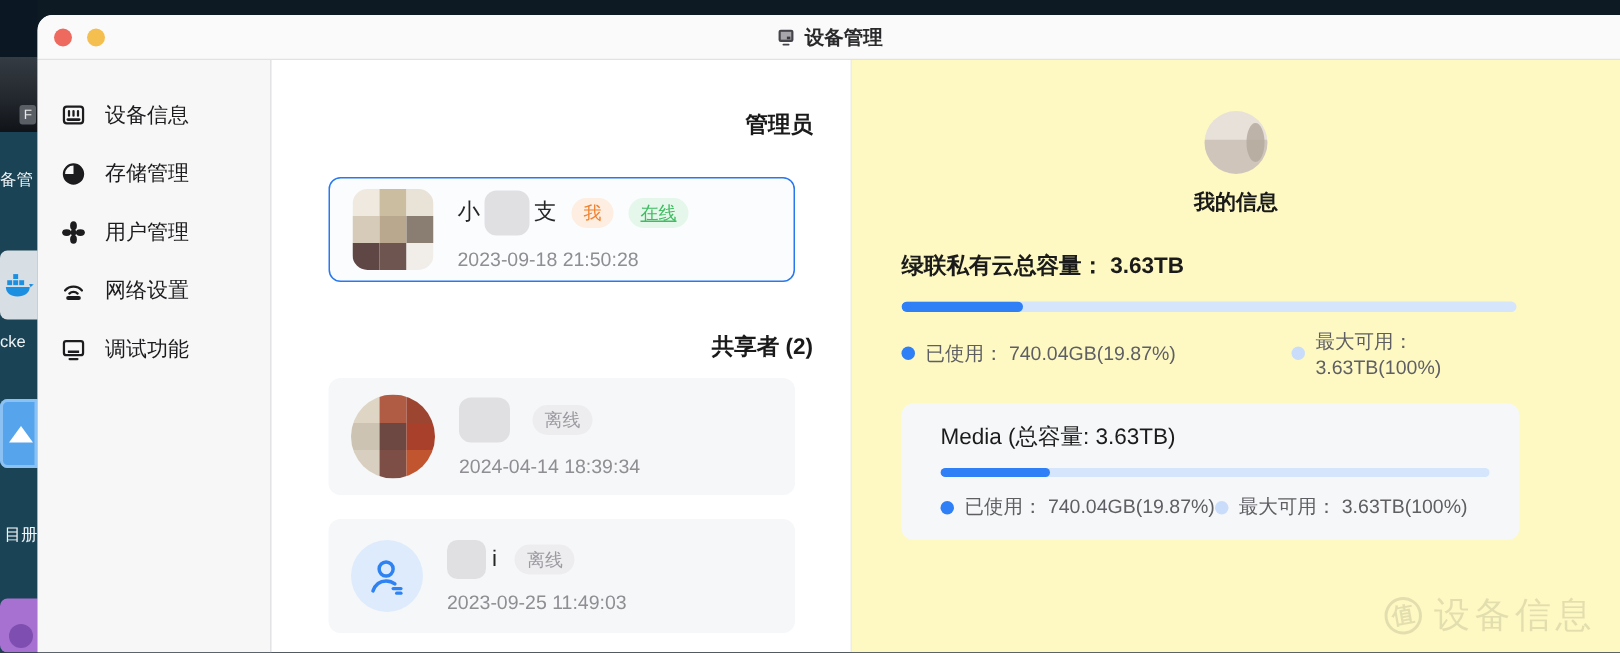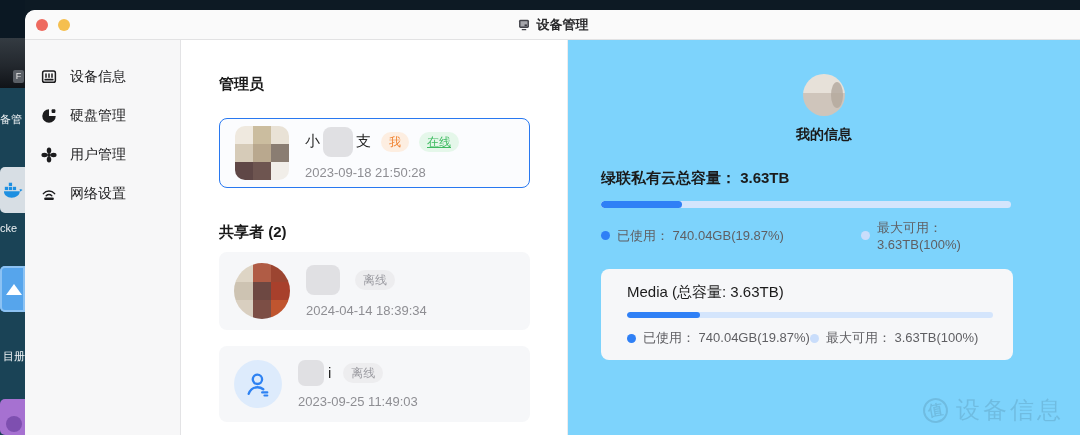--- a/index.html
+++ b/index.html
@@ -44,21 +44,21 @@
   .title-text { font-size:13px; font-weight:700; color:#2a2a2c;text-align:center; }
   .win-body { position:absolute; top:30px; left:0; right:0; bottom:0; display:flex; }
   
   .sidebar { width:156px; background:#f7f7f8; border-right:1px solid #e3e3e5; padding-top:17px; }
   .side-item { height:39px; display:flex; align-items:center; gap:12px; padding-left:15px;
     font-size:14px; color:#1c1c1e; cursor:pointer; }
   .side-item svg { flex:0 0 auto; }
   .side-item.active { background:var(--sidebar-active-bg,#d9e9fb); color:var(--accent,#2878f0); }
   
   .middle { width:387px; border-right:1px solid #ececee; padding:34px 25px 0 38px; }
-  .section-title { font-size:15px; line-height:20px; font-weight:700; color:#1a1a1a; }
+  .section-title { font-size:15px; line-height:20px; font-weight:700; color:#1a1a1a;text-align:right; }
   .user-card { width:311px; border-radius:8px; display:flex; align-items:center;
     padding-left:15px; cursor:pointer; }
   .card-admin { height:70px; margin-top:24px; background:#fbfcfe;
     border:1.5px solid var(--accent,#2878f0); }
   .card-shared { height:78px; background:#f6f7f9; }
   .card-shared-1 { margin-top:10px; }
   .card-shared-2 { margin-top:16px; height:76px; }
   .shared-title { margin-top:34px; }
   .u-info { margin-left:16px; }
   .u-row { display:flex; align-items:center; }
@@ -74,21 +74,21 @@
   .u-time { font-size:13px; color:#8e8e93; margin-top:8px; }
   
   .avatar-admin { width:54px; height:54px; border-radius:10px; overflow:hidden; flex:0 0 auto;
     display:grid; grid-template-columns:1fr 1fr 1fr; grid-template-rows:18px 18px 18px; }
   .avatar-s1 { width:56px; height:56px; border-radius:50%; overflow:hidden; flex:0 0 auto;
     display:grid; grid-template-columns:1fr 1fr 1fr; grid-template-rows:1fr 1fr 1fr; }
   .px { width:100%; height:100%; }
   .avatar-default { width:48px; height:48px; border-radius:50%; background:#ddebfc; flex:0 0 auto;
     display:flex; align-items:center; justify-content:center; }
   
-  .rightpane { flex:1; position:relative; padding-top:34px; background:#7dd3fc; }
+  .rightpane { flex:1; position:relative; padding-top:34px; background:#fef9c3; }
   .profile-avatar { width:42px; height:42px; border-radius:50%; margin:0 auto; overflow:hidden;
     background:linear-gradient(180deg,#e7e1d9 0%,#e7e1d9 45%,#cfc5bb 46%,#cfc5bb 100%); position:relative; }
   .profile-avatar::after { content:""; position:absolute; right:2px; top:8px; width:12px; height:26px;
     background:#b3a79c; border-radius:50%; opacity:.8; }
   .profile-name { text-align:center; font-size:14px; font-weight:700; color:#1a1a1a; margin-top:10px; }
   .r-content { margin:24px 0 0 33px; width:410px; }
   .cap-title { font-size:15px; line-height:20px; font-weight:600; color:#1b1b1b; }
   .pbar { margin-top:13px; height:7px; border-radius:4px; background:var(--progress-track,#d4e5fc); overflow:hidden; }
   .pfill { height:100%; border-radius:4px; background:var(--progress-fill,#2f80f6); }
   .legend { display:flex; align-items:center; margin-top:11px; font-size:13px; color:#5f5f63; }
@@ -165,44 +165,52 @@
         <div class="side-item">
           <svg width="18" height="18" viewBox="0 0 24 24">
             <rect x="3.5" y="4" width="17" height="15" rx="2.5" fill="none" stroke="currentColor" stroke-width="2"></rect>
             <path d="M8 8v4.2M12 8v4.2M16 8v4.2" stroke="currentColor" stroke-width="2" stroke-linecap="round"></path>
             <path d="M7 15.6h10" stroke="currentColor" stroke-width="2.4" stroke-linecap="round"></path>
           </svg>
           <span>设备信息</span>
         </div>
         <div class="side-item">
           <svg width="18" height="18" viewBox="0 0 24 24">
-            <path d="M12 12V3a9 9 0 1 0 9 9Z" fill="currentColor"></path>
-            <rect x="15.5" y="3" width="5" height="5" rx="1.2" fill="currentColor"></rect>
-          </svg>
-          <span>硬盘管理</span>
+            <circle cx="12" cy="12" r="8.5" fill="none" stroke="currentColor" stroke-width="2"></circle>
+            <path d="M12 12V3.5A8.5 8.5 0 1 1 3.5 12Z" fill="currentColor"></path>
+          </svg>
+          <span>存储管理</span>
         </div>
         <div class="side-item">
           <svg width="18" height="18" viewBox="0 0 24 24">
             <g fill="currentColor">
               <ellipse cx="12" cy="5.9" rx="3" ry="4"></ellipse>
               <ellipse cx="18.1" cy="12" rx="4" ry="3"></ellipse>
               <ellipse cx="12" cy="18.1" rx="3" ry="4"></ellipse>
               <ellipse cx="5.9" cy="12" rx="4" ry="3"></ellipse>
               <circle cx="12" cy="12" r="2.6"></circle>
             </g>
           </svg>
           <span>用户管理</span>
         </div>
         <div class="side-item">
           <svg width="18" height="18" viewBox="0 0 24 24">
             <path d="M4.5 11.5a10 10 0 0 1 15 0" fill="none" stroke="currentColor" stroke-width="2" stroke-linecap="round"></path>
             <path d="M8.3 14.3a5.3 5.3 0 0 1 7.4 0" fill="none" stroke="currentColor" stroke-width="2" stroke-linecap="round"></path>
             <rect x="5.5" y="16.5" width="13" height="3.6" rx="1.8" fill="currentColor"></rect>
           </svg>
           <span>网络设置</span>
+        </div>
+        <div class="side-item">
+          <svg width="18" height="18" viewBox="0 0 24 24">
+            <rect x="3.5" y="4.5" width="17" height="12.5" rx="2" fill="none" stroke="currentColor" stroke-width="2"></rect>
+            <path d="M7 14h10" stroke="currentColor" stroke-width="2.4"></path>
+            <path d="M8.5 20.5h7" stroke="currentColor" stroke-width="2" stroke-linecap="round"></path>
+          </svg>
+          <span>调试功能</span>
         </div>
       </div>
 
       <div class="middle">
         <div class="section-title">管理员</div>
 
         <div class="user-card card-admin">
           <div class="avatar-admin">
             <div class="px" style="background:#efe9df"></div>
               <div class="px" style="background:#cbbd9f"></div>

